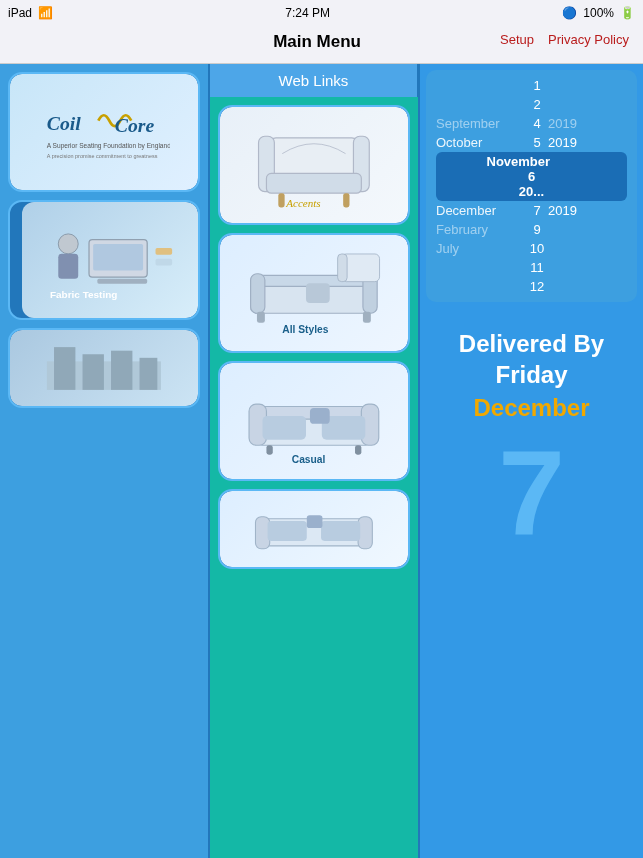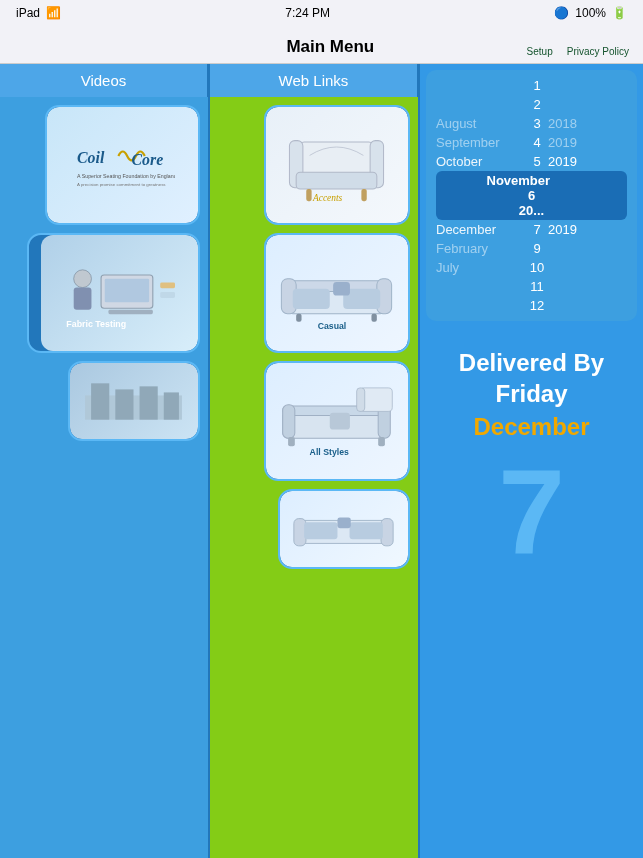--- a/index.html
+++ b/index.html
@@ -10,53 +10,53 @@
       font-family: -apple-system, 'Helvetica Neue', Arial, sans-serif;
       overflow: hidden;
     }
 
     
     .status-bar {
       display: flex;
       justify-content: space-between;
       align-items: center;
       background: #f2f2f7;
-      padding: 4px 16px;
+      padding: 4px 8px;
       height: 26px;
       font-size: 12px;
       font-weight: 500;
       color: #000;
     }
     .status-left { display: flex; align-items: center; gap: 6px; }
     .status-right { display: flex; align-items: center; gap: 6px; }
 
     
     .nav-bar {
       background: #f2f2f7;
       display: flex;
       justify-content: space-between;
-      align-items: flex-end;
+      align-items: flex-start;
       padding: 6px 14px;
       height: 38px;
       border-bottom: 1px solid #ccc;
     }
     .nav-title {
       font-size: 17px;
       font-weight: 600;
       color: #000;
       text-align: center;
       flex: 1;
     }
     .nav-actions {
       display: flex;
       gap: 14px;
     }
     .nav-action-btn {
-      font-size: 10px;
-      color: #14532d;
+      font-size: 13px;
+      color: #b91c1c;
       cursor: pointer;
     }
     .nav-spacer { width: 120px; }
 
     
     .main-content {
       display: flex;
       height: calc(858px - 64px);
       background: #3399e6;
     }
@@ -78,36 +78,35 @@
 
     
     .videos-col {
       width: 210px;
       border-right: 2px solid #2277bb;
       background: #3d9fe0;
     }
     .web-links-col {
       width: 210px;
       border-right: 2px solid #2277bb;
-      background: #84cc16;
+      background: #14b8a6;
     }
     .right-col {
       width: 223px;
       background: #3399e6;
       display: flex;
       flex-direction: column;
     }
 
     .thumbnail-grid {
       display: flex;
       flex-direction: column;
       gap: 8px;
       padding: 8px;
       overflow: hidden;
-      align-items: flex-end;
     }
 
     .thumbnail {
       border-radius: 14px;
       overflow: hidden;
       height: 120px;
       background: #2277bb;
       position: relative;
       border: 2px solid #5bb8f5;
       display: flex;
@@ -265,21 +264,20 @@
   <div class="nav-title">Main Menu</div>
   <div class="nav-actions">
     <span class="nav-action-btn">Setup</span>
     <span class="nav-action-btn">Privacy Policy</span>
   </div>
 </div>
 
 <div class="main-content">
 
   <div class="column videos-col">
-    <div class="col-header">Videos</div>
     <div class="thumbnail-grid">
 
       <div class="thumbnail">
         <div class="thumbnail-inner thumb-coilcore">
           <svg class="coil-svg" viewBox="0 0 120 60">
             <text x="8" y="28" font-family="Georgia, serif" font-size="18" fill="#1a5a8a" font-style="italic" font-weight="bold">Coil</text>
             <path d="M55 20 Q60 10 65 20 Q70 30 75 20 Q80 10 85 20" stroke="#c8a000" fill="none" stroke-width="2.5"></path>
             <text x="70" y="30" font-family="Georgia, serif" font-size="18" fill="#1a5a8a" font-style="italic" font-weight="bold">Core</text>
             <text x="8" y="45" font-family="Arial" font-size="6" fill="#555">A Superior Seating Foundation by England</text>
             <text x="8" y="54" font-family="Arial" font-size="5" fill="#777">A precision promise commitment to greatness</text>
@@ -337,56 +335,56 @@
             <rect x="45" y="90" width="8" height="18" rx="3" fill="#c0a060"></rect>
             <rect x="127" y="90" width="8" height="18" rx="3" fill="#c0a060"></rect>
 
             <path d="M50 40 Q90 15 130 40" stroke="#b0b8c8" fill="none" stroke-width="1"></path>
             <text x="55" y="108" font-family="Georgia" font-size="14" fill="#c8a000" font-style="italic">Accents</text>
           </svg>
         </div>
       </div>
 
       <div class="thumbnail">
-        <div class="thumbnail-inner thumb-casual">
-          <svg class="furniture-svg" viewBox="0 0 180 110">
-
-            <rect x="15" y="45" width="150" height="40" rx="10" fill="#dce8f4" stroke="#a0b4c8" stroke-width="1.5"></rect>
-            <rect x="15" y="36" width="150" height="16" rx="6" fill="#ccd8e8" stroke="#a0b4c8" stroke-width="1.5"></rect>
-            <rect x="8" y="33" width="22" height="52" rx="9" fill="#c8d4e4" stroke="#a0b4c8" stroke-width="1.5"></rect>
-            <rect x="150" y="33" width="22" height="52" rx="9" fill="#c8d4e4" stroke="#a0b4c8" stroke-width="1.5"></rect>
-
-            <rect x="25" y="48" width="55" height="30" rx="6" fill="#b8cce0"></rect>
-            <rect x="100" y="48" width="55" height="30" rx="6" fill="#b8cce0"></rect>
-
-            <rect x="85" y="38" width="25" height="20" rx="5" fill="#9ab0cc"></rect>
-
-            <rect x="30" y="85" width="8" height="12" rx="3" fill="#8090a0"></rect>
-            <rect x="142" y="85" width="8" height="12" rx="3" fill="#8090a0"></rect>
-            <text x="62" y="108" font-family="Arial" font-size="13" fill="#1a5f8a" font-weight="bold">Casual</text>
-          </svg>
-        </div>
-      </div>
-
-      <div class="thumbnail">
         <div class="thumbnail-inner thumb-allstyles">
           <svg class="furniture-svg" viewBox="0 0 180 110">
 
             <rect x="10" y="38" width="155" height="42" rx="8" fill="#d8e4f0" stroke="#a0b0c4" stroke-width="1.5"></rect>
             <rect x="10" y="32" width="155" height="14" rx="6" fill="#c8d8e8" stroke="#a0b0c4" stroke-width="1.5"></rect>
             <rect x="10" y="30" width="18" height="50" rx="8" fill="#c0d0e0" stroke="#a0b0c4" stroke-width="1.5"></rect>
             <rect x="152" y="30" width="18" height="50" rx="8" fill="#c0d0e0" stroke="#a0b0c4" stroke-width="1.5"></rect>
             <rect x="18" y="78" width="10" height="14" rx="3" fill="#a0b0c0"></rect>
             <rect x="152" y="78" width="10" height="14" rx="3" fill="#a0b0c0"></rect>
 
             <rect x="125" y="5" width="48" height="35" rx="6" fill="#e0eaf4" stroke="#a0b0c4" stroke-width="1"></rect>
             <rect x="120" y="5" width="12" height="35" rx="5" fill="#d0dce8" stroke="#a0b0c4" stroke-width="1"></rect>
 
             <rect x="80" y="42" width="30" height="25" rx="5" fill="#b8c8d8"></rect>
             <text x="50" y="105" font-family="Arial" font-size="13" fill="#1a5f8a" font-weight="bold">All Styles</text>
+          </svg>
+        </div>
+      </div>
+
+      <div class="thumbnail">
+        <div class="thumbnail-inner thumb-casual">
+          <svg class="furniture-svg" viewBox="0 0 180 110">
+
+            <rect x="15" y="45" width="150" height="40" rx="10" fill="#dce8f4" stroke="#a0b4c8" stroke-width="1.5"></rect>
+            <rect x="15" y="36" width="150" height="16" rx="6" fill="#ccd8e8" stroke="#a0b4c8" stroke-width="1.5"></rect>
+            <rect x="8" y="33" width="22" height="52" rx="9" fill="#c8d4e4" stroke="#a0b4c8" stroke-width="1.5"></rect>
+            <rect x="150" y="33" width="22" height="52" rx="9" fill="#c8d4e4" stroke="#a0b4c8" stroke-width="1.5"></rect>
+
+            <rect x="25" y="48" width="55" height="30" rx="6" fill="#b8cce0"></rect>
+            <rect x="100" y="48" width="55" height="30" rx="6" fill="#b8cce0"></rect>
+
+            <rect x="85" y="38" width="25" height="20" rx="5" fill="#9ab0cc"></rect>
+
+            <rect x="30" y="85" width="8" height="12" rx="3" fill="#8090a0"></rect>
+            <rect x="142" y="85" width="8" height="12" rx="3" fill="#8090a0"></rect>
+            <text x="62" y="108" font-family="Arial" font-size="13" fill="#1a5f8a" font-weight="bold">Casual</text>
           </svg>
         </div>
       </div>
 
       <div class="thumbnail" style="height:80px;">
         <div class="thumbnail-inner thumb-sofa">
           <svg class="furniture-svg" viewBox="0 0 180 80">
             <rect x="15" y="25" width="150" height="38" rx="8" fill="#dce8f4" stroke="#a0b4c8" stroke-width="1.5"></rect>
             <rect x="8" y="22" width="20" height="45" rx="8" fill="#c8d4e4" stroke="#a0b4c8" stroke-width="1.5"></rect>
             <rect x="152" y="22" width="20" height="45" rx="8" fill="#c8d4e4" stroke="#a0b4c8" stroke-width="1.5"></rect>
@@ -408,25 +406,20 @@
         <span class="cal-month dimmed"></span>
         <span class="cal-num dimmed">1</span>
         <span class="cal-year dimmed"></span>
       </div>
       <div class="calendar-row">
         <span class="cal-month dimmed"></span>
         <span class="cal-num dimmed">2</span>
         <span class="cal-year dimmed"></span>
       </div>
       <div class="calendar-row">
-        <span class="cal-month dimmed">August</span>
-        <span class="cal-num dimmed">3</span>
-        <span class="cal-year dimmed">2018</span>
-      </div>
-      <div class="calendar-row">
         <span class="cal-month dimmed">September</span>
         <span class="cal-num dimmed">4</span>
         <span class="cal-year dimmed">2019</span>
       </div>
       <div class="calendar-row">
         <span class="cal-month">October</span>
         <span class="cal-num">5</span>
         <span class="cal-year">2019</span>
       </div>
       <div class="calendar-row highlighted">

